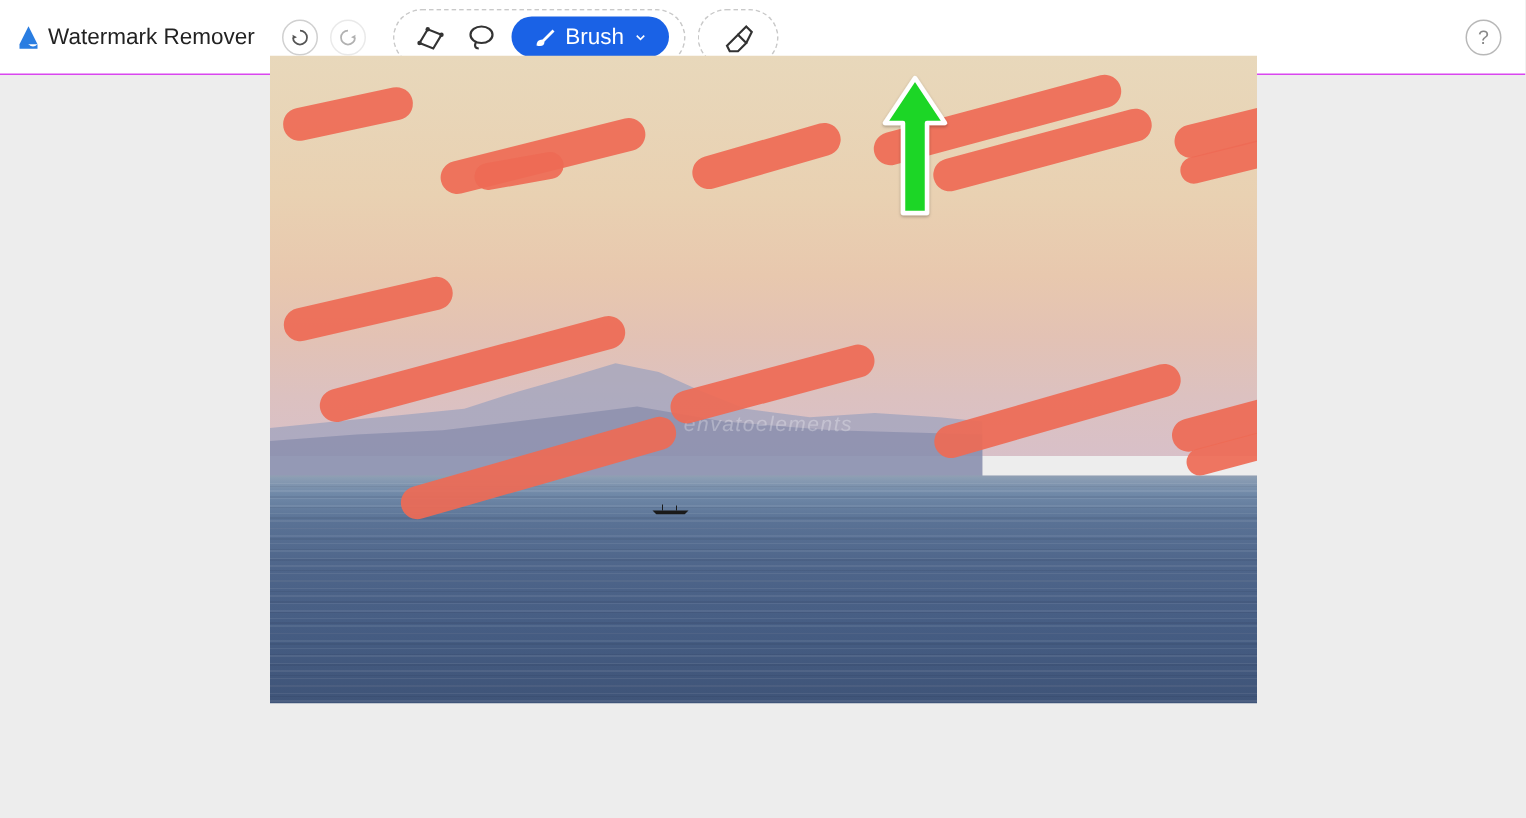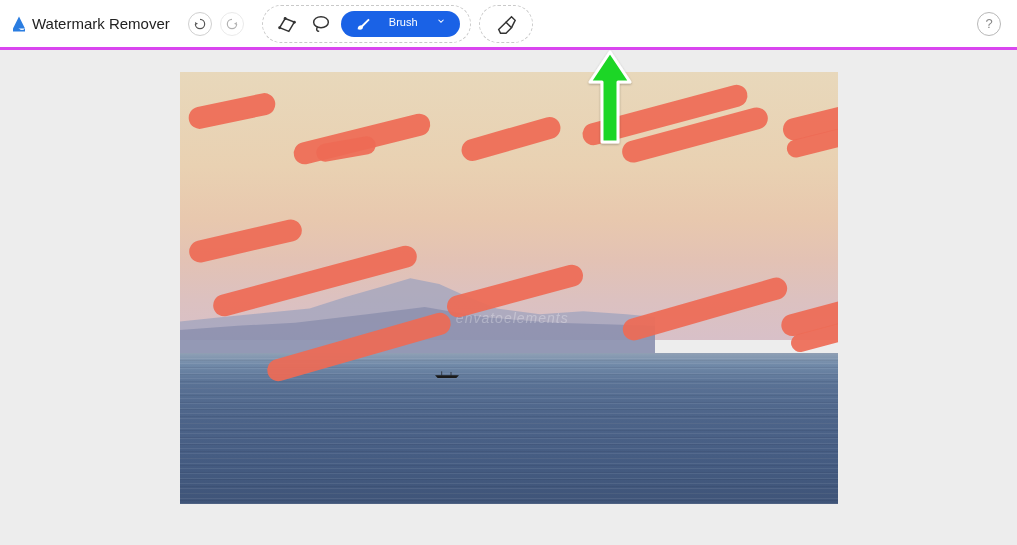--- a/index.html
+++ b/index.html
@@ -10,21 +10,21 @@
       background: #ededed;
       overflow: hidden;
     }
     .header {
       height: 50px;
       background: #fff;
       display: flex;
       align-items: center;
       padding: 0 10px;
       gap: 8px;
-      border-bottom: 3px solid #d946ef;
+      border-bottom: 1px solid #d946ef;
     }
     .logo-group {
       display: flex;
       align-items: center;
       gap: 4px;
     }
     .logo-icon {
       width: 18px;
       height: 18px;
     }
@@ -63,22 +63,23 @@
       justify-content: center;
       cursor: pointer;
       border-radius: 6px;
     }
     .brush-pill {
       background: #1a62e6;
       color: #fff;
       border-radius: 20px;
       padding: 5px 14px;
       display: flex;
-      gap: 18px;
-      font-size: 11px;
+      align-items: center;
+      gap: 6px;
+      font-size: 15px;
       cursor: pointer;
     }
     .eraser-group {
       border: 1px dashed #c9c9c9;
       border-radius: 20px;
       padding: 4px 12px;
       display: flex;
       align-items: center;
       justify-content: center;
     }
@@ -104,21 +105,21 @@
       justify-content: center;
       color: #888;
       font-size: 13px;
       cursor: pointer;
       margin-right: 6px;
     }
     .canvas-area {
       position: relative;
       height: 383px;
       display: flex;
-      align-items: flex-start;
+      align-items: center;
       justify-content: center;
       padding-top: 22px;
       font-style: italic;
     }
     .image-frame {
       width: 658px;
       height: 432px;
       position: relative;
       overflow: hidden;
     }

